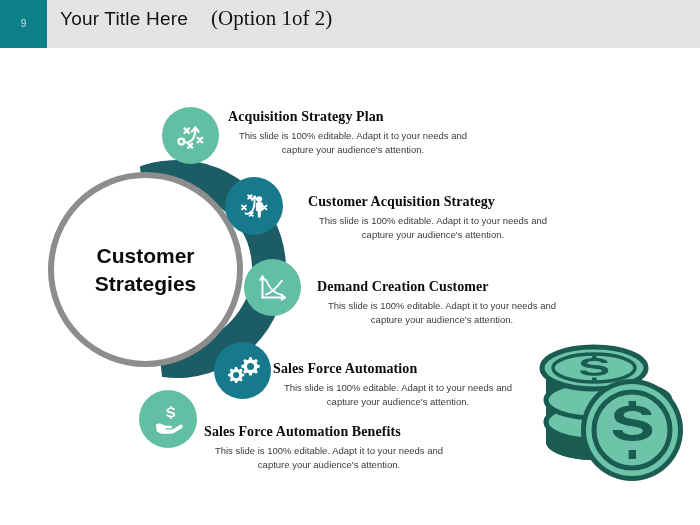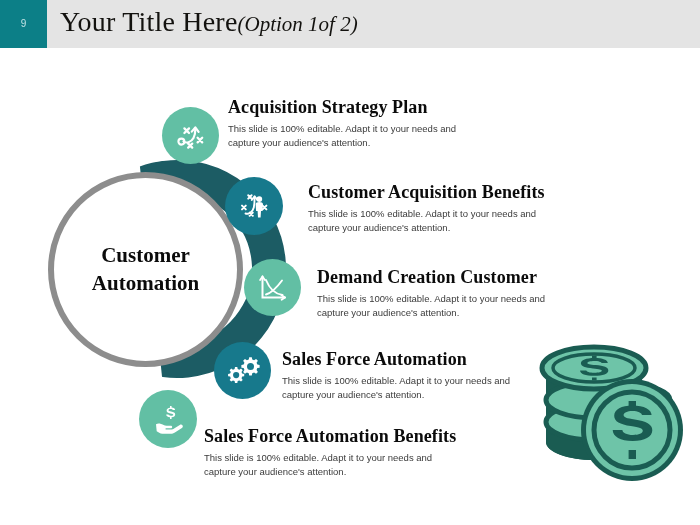--- a/index.html
+++ b/index.html
@@ -45,31 +45,30 @@
   }
   .title-wrap {
     position: absolute;
     left: 60px; top: 6px;
     height: 40px;
     display: flex;
     align-items: baseline;
     white-space: nowrap;
   }
   .title-main {
-    font-family: Liberation Serif, serif;
-    font-size: 28px;
+    font-family: Liberation Sans, sans-serif;
+    font-size: 19px;
     color: #13120f;
     letter-spacing: 0.2px;
   }
   .title-option {
     font-family: "Liberation Serif", serif;
     font-size: 21px;
-    font-style: italic;
     color: #13120f;
-    margin-left: 0;
+    margin-left: 23px;
   }
 
   
   .diagram {
     position: absolute;
     left: 40px; top: 100px;
     width: 270px; height: 340px;
   }
   .teal-arc {
     position: absolute;
@@ -87,21 +86,21 @@
     width: 195px; height: 195px;
     border-radius: 50%;
     border: 6px solid #8d8d8d;
     background: #ffffff;
     box-sizing: border-box;
     display: flex;
     align-items: center;
     justify-content: center;
   }
   .center-label {
-    font-family: Liberation Serif, serif;
+    font-family: Liberation Sans, sans-serif;
     font-weight: bold;
     font-size: 21px;
     line-height: 1.32;
     color: #0b0b0b;
     text-align: center;
   }
 
   
   .icon-bubble {
     position: absolute;
@@ -117,41 +116,42 @@
   .bub2 { left: 185px; top: 77px;  width: 58px; height: 58px; }
   .bub3 { left: 204px; top: 159px; width: 57px; height: 57px; }
   .bub4 { left: 174px; top: 242px; width: 57px; height: 57px; }
   .bub5 { left: 99px;  top: 290px; width: 58px; height: 58px; }
 
   .icon-bubble svg { display: block; }
 
   
   .tblock { position: absolute; }
   .tblock h3 {
-    margin: 4px 0 4px 0;
+    margin: 16px 0 4px 0;
     font-family: "Liberation Serif", serif;
     font-weight: bold;
-    font-size: 18px;
+    font-size: 14px;
     color: #0b0b0b;
     white-space: nowrap;
     letter-spacing: 0.1px;
   }
   .tblock p {
     margin: 0;
     font-family: "Liberation Sans", sans-serif;
     font-size: 9.5px;
     line-height: 1.5;
     color: #3b3b3b;
     max-width: 250px;
+    text-align: center;
   }
   .b1 { left: 228px; top: 93px; }
   .b2 { left: 308px; top: 178px; }
   .b3 { left: 317px; top: 263px; }
-  .b4 { left: 282px; top: 345px; }
-  .b5 { left: 204px; top: 422px; }
+  .b4 { left: 273px; top: 345px; }
+  .b5 { left: 204px; top: 408px; }
 
   
   .coins {
     position: absolute;
     left: 532px; top: 338px;
     width: 160px; height: 152px;
   }
 </style>
 </head>
 <body>
@@ -167,21 +167,21 @@
     <span class="title-option">(Option 1of 2)</span>
   </div>
 
   <div class="diagram">
 
     <div class="teal-arc"></div>
 
     <div class="gray-ring">
       <div class="center-label">
         <div>Customer</div>
-        <div>Automation</div>
+        <div>Strategies</div>
       </div>
     </div>
 
     <div class="icon-bubble bub-light bub1">
       <span>
         <svg width="34" height="34" viewBox="0 0 34 34" fill="none">
           <path d="M9.5 22.5 C 12 24.5, 17 23.5, 19.5 19 C 21 16.2, 21.3 13.5, 21.3 10.5" stroke="#ffffff" stroke-width="2.2" fill="none" stroke-linecap="round"></path>
           <path d="M17.8 12.6 L21.3 8.4 L24.6 12.8" stroke="#ffffff" stroke-width="2.2" fill="none" stroke-linecap="round" stroke-linejoin="round"></path>
           <circle cx="7.4" cy="22.6" r="3" stroke="#ffffff" stroke-width="2.1" fill="none"></circle>
           <g stroke="#ffffff" stroke-width="2.3" stroke-linecap="round">
@@ -267,21 +267,21 @@
         </svg>
       </span>
     </div>
   </div>
 
   <div class="tblock b1">
     <h3>Acquisition Strategy Plan</h3>
     <p>This slide is 100% editable. Adapt it to your needs and capture your audience's attention.</p>
   </div>
   <div class="tblock b2">
-    <h3>Customer Acquisition Benefits</h3>
+    <h3>Customer Acquisition Strategy</h3>
     <p>This slide is 100% editable. Adapt it to your needs and capture your audience's attention.</p>
   </div>
   <div class="tblock b3">
     <h3>Demand Creation Customer</h3>
     <p>This slide is 100% editable. Adapt it to your needs and capture your audience's attention.</p>
   </div>
   <div class="tblock b4">
     <h3>Sales Force Automation</h3>
     <p>This slide is 100% editable. Adapt it to your needs and capture your audience's attention.</p>
   </div>

